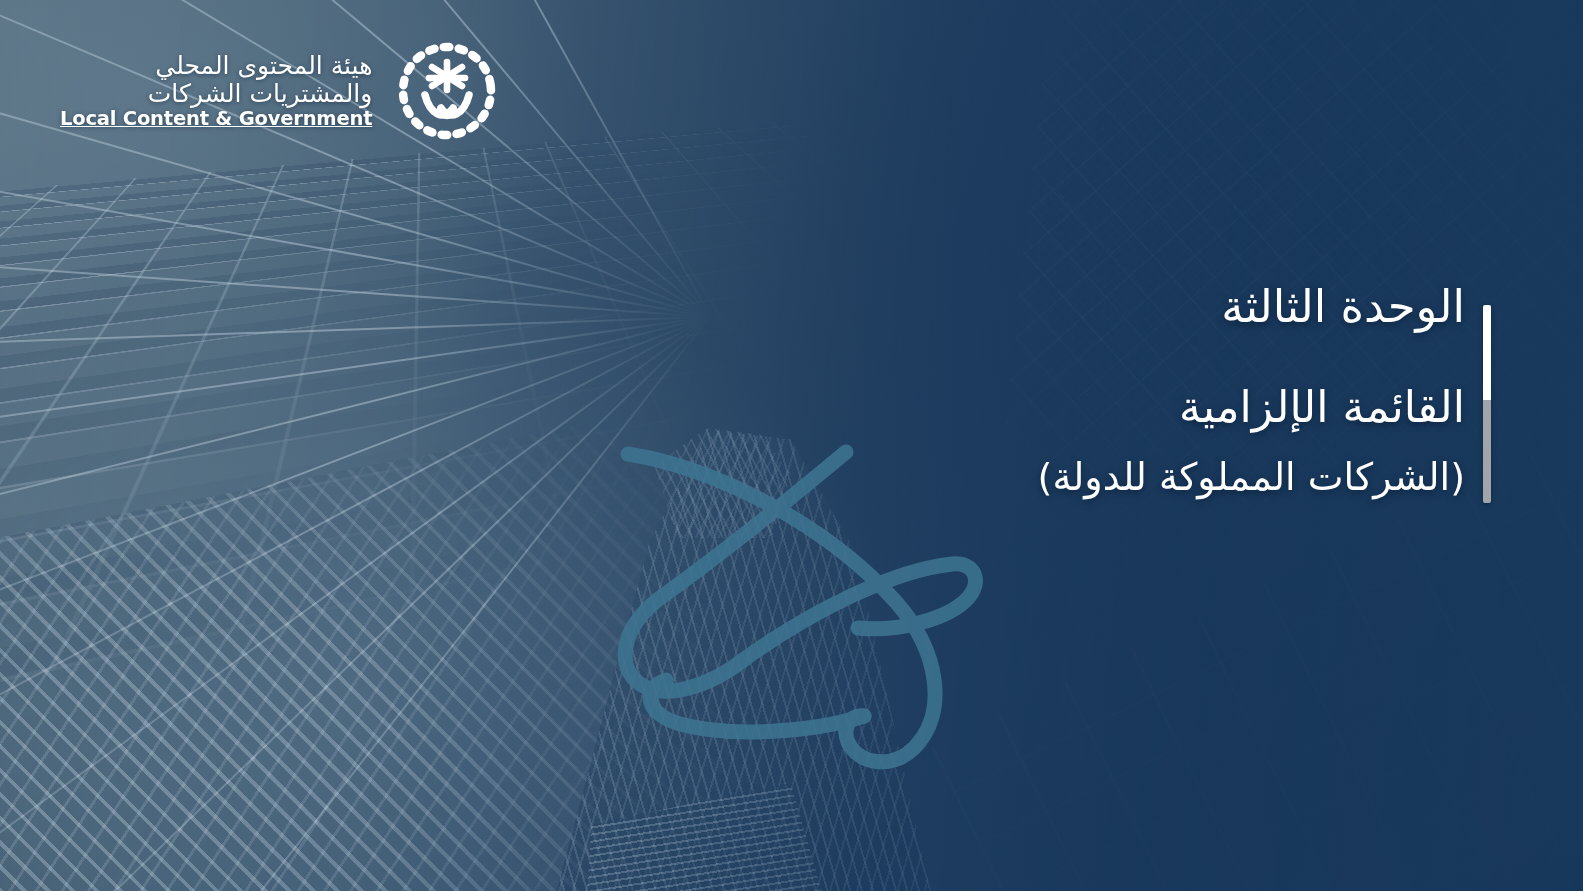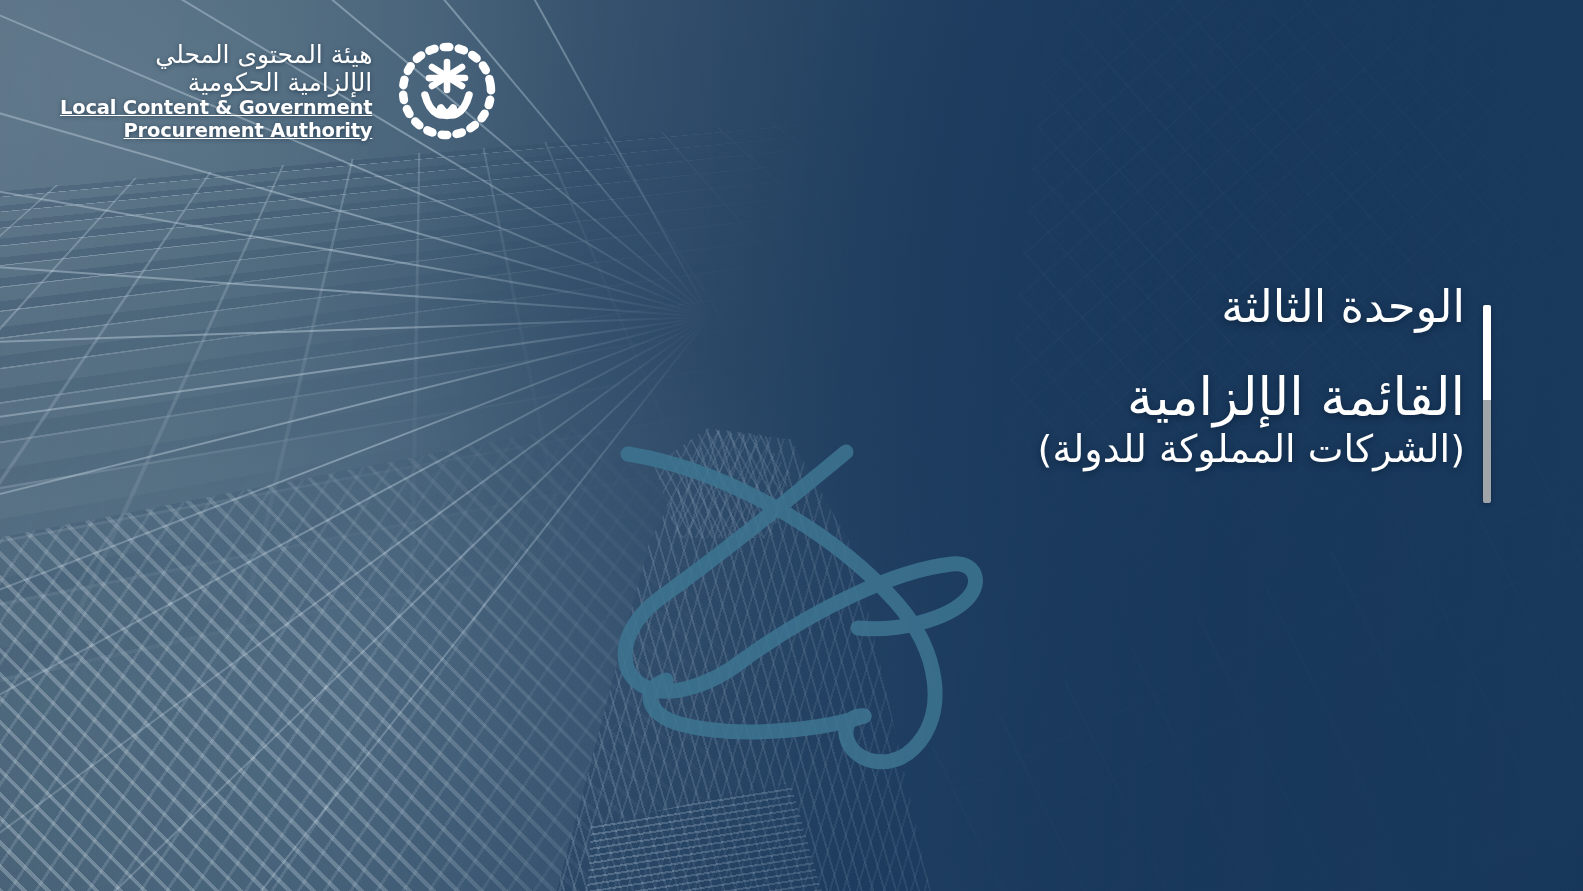--- a/index.html
+++ b/index.html
@@ -193,22 +193,22 @@
     direction: rtl;
     text-align: right;
     color: #ffffff;
   }
   .title-line {
     font-weight: 400;
     white-space: nowrap;
     text-shadow: 0 2px 7px rgba(6,20,40,0.55);
   }
   .title-1 { font-size: 45px; line-height: 1.12; letter-spacing: .5px; }
-  .title-2 { font-size: 52px; line-height: 1.12; margin-top: 36px; letter-spacing: .5px; }
-  .title-3 { font-size: 38px; line-height: 1.18; margin-top: 0; letter-spacing: .3px; }
+  .title-2 { font-size: 44px; line-height: 1.12; margin-top: 50px; letter-spacing: .5px; }
+  .title-3 { font-size: 38px; line-height: 1.18; margin-top: 23px; letter-spacing: .3px; }
 
   
   #title-divider {
     position: absolute;
     left: 1483px;
     top: 305px;
     width: 8px;
     height: 198px;
     border-radius: 2px;
     background: linear-gradient(180deg, #ffffff 0%, #ffffff 48%, #9fa5a8 48%, #9fa5a8 100%);
@@ -264,23 +264,22 @@
       <path d="M 150 226 C 220 176, 300 138, 356 132 C 380 130, 386 150, 372 166 C 352 188, 300 200, 262 196"></path>
 
       <path d="M 268 284 C 218 300, 136 306, 84 292 C 48 282, 46 256, 70 248"></path>
     </g>
   </svg>
 
   <div id="logo-lockup">
 
     <div class="logo-words">
       <div class="logo-ar">هيئة المحتوى المحلي</div>
-      <div class="logo-ar">الإلزامية الحكومية</div>
+      <div class="logo-ar">والمشتريات الشركات</div>
       <div class="logo-en">Local Content &amp; Government</div>
-      <div class="logo-en line2">Procurement Authority</div>
     </div>
 
     <svg class="logo-mark" viewBox="0 0 106 106" aria-hidden="true">
 
       <circle cx="53" cy="53" r="44" fill="none" stroke="#ffffff" stroke-width="8.5" stroke-linecap="round" stroke-dasharray="5.5 9.5" transform="rotate(-8 53 53)"></circle>
 
       <g stroke="#ffffff" stroke-width="6.6" stroke-linecap="round">
         <line x1="53" y1="24" x2="53" y2="52"></line>
         <line x1="38" y1="29" x2="68" y2="48"></line>
         <line x1="68" y1="29" x2="38" y2="48"></line>

